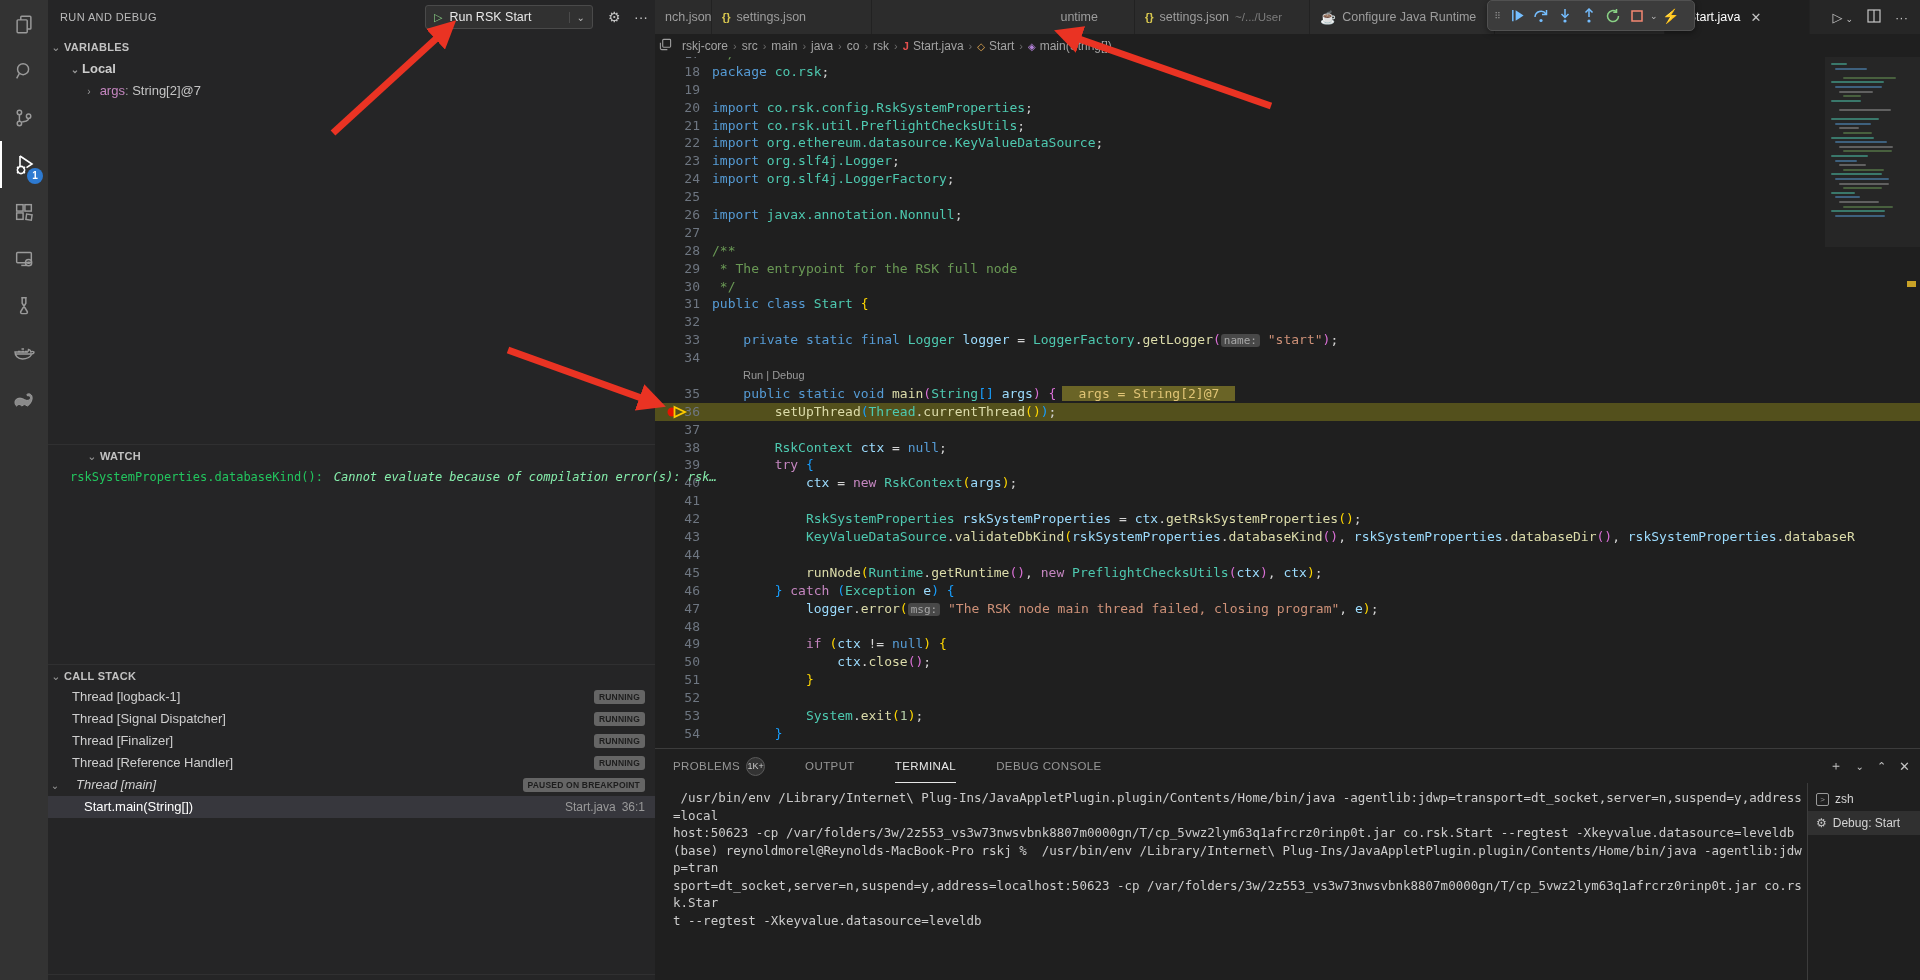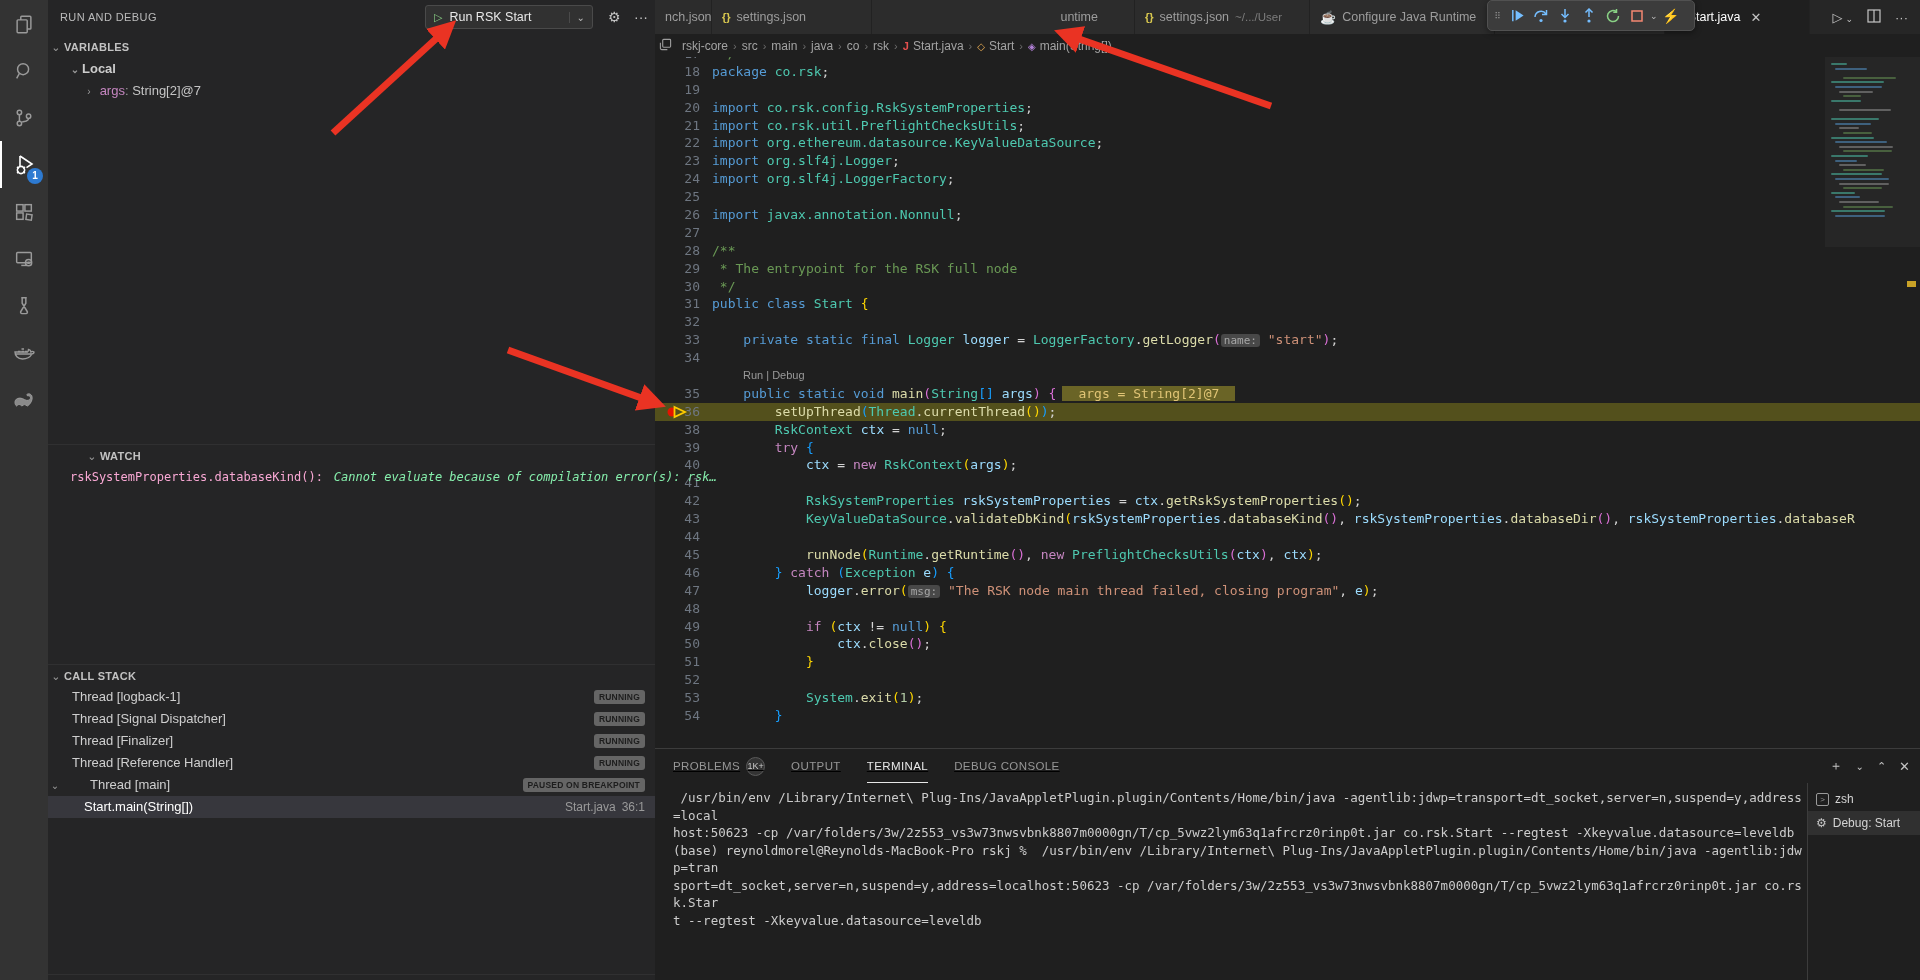--- a/index.html
+++ b/index.html
@@ -25,21 +25,21 @@
   .run-dd .play { color:#89d185; font-size:11px; margin:0 7px 0 8px; }
   .run-dd .chev { margin-left:auto; margin-right:7px; color:#bbb; font-size:10px; border-left:1px solid #4a4a4a; padding-left:7px; }
   .sb-hicon { position:absolute; top:9px; color:#c3c3c3; font-size:14px; line-height:16px; }
   .sb-section-head { position:absolute; left:0; width:100%; height:22px; font-size:11px; font-weight:bold; color:#c2c2c2;
     letter-spacing:.3px; line-height:22px; border-top:1px solid #303031; }
   .sb-section-head .tw { color:#9a9a9a; font-weight:normal; display:inline-block; width:16px; text-align:center; }
   .tree-row { position:absolute; left:0; width:100%; height:22px; line-height:22px; font-size:13px; color:#cccccc; white-space:nowrap; }
   .tw2 { color:#9a9a9a; display:inline-block; width:14px; text-align:center; font-size:10px; }
   .var-name { color:#c586c0; }
   .var-val { color:#c5c5c5; }
-  .watch-expr { color:#f9a8d4; font-family:"DejaVu Sans Mono", monospace; font-size:12px; }
+  .watch-expr { color:#22c55e; font-family:"DejaVu Sans Mono", monospace; font-size:12px; }
   .watch-err { color:#86efac; font-style:italic; font-family:"DejaVu Sans Mono", monospace; font-size:12px; }
   .cs-row { position:absolute; left:0; width:100%; height:22px; line-height:22px; font-size:13px; color:#cfcfcf; }
   .cs-row .lbl { margin-left:24px; }
   .cs-row .badge { position:absolute; right:10px; top:4px; height:14px; line-height:14px; padding:0 5px; border-radius:3px;
     background:#656565; color:#1d1d1d; font-size:8.5px; font-weight:bold; letter-spacing:.2px; }
   .cs-row.sel { background:#37373d; color:#ffffff; }
   .cs-row .fmeta { position:absolute; right:10px; color:#9a9a9a; font-size:12px; }
   .bp-sliver { position:absolute; left:0; top:974px; width:100%; height:6px; overflow:hidden; border-top:1px solid #303031; }
   .bp-sliver span { display:block; margin-top:4px; font-size:11px; font-weight:bold; color:#c2c2c2; }
 
@@ -92,21 +92,21 @@
   .inline-chip { background:#6a6426; color:#e0c475; padding:0 16px; margin-left:6px; }
   .bpicon { position:absolute; left:12px; top:2px; }
 
   
   .minimap { position:absolute; left:1170px; top:0px; width:96px; height:190px; background:rgba(255,255,255,.03); }
   .mmrow { position:absolute; height:2px; border-radius:1px; }
   .scrollmark { position:absolute; left:1252px; top:224px; width:9px; height:6px; background:#c9a227; }
 
   
   .panel { position:absolute; left:0; top:748px; width:100%; height:232px; background:#1f1f1f; border-top:1px solid #3c3c3c; }
-  .ptabs { position:absolute; left:18px; top:0; height:34px; display:flex; align-items:center; gap:26px;text-decoration:underline; }
+  .ptabs { position:absolute; left:18px; top:0; height:34px; display:flex; align-items:center; gap:40px; }
   .ptab { font-size:11.5px; letter-spacing:.4px; color:#969696; height:34px; line-height:34px; display:flex; align-items:center; gap:6px; }
   .ptab.active { color:#e7e7e7; border-bottom:1px solid #e7e7e7; }
   .pbadge { display:inline-block; min-width:19px; height:19px; border-radius:10px; background:#333333; border:1px solid #5a5a5a;
     color:#cccccc; font-size:9px; line-height:17px; text-align:center; letter-spacing:0; }
   .pactions { position:absolute; right:10px; top:0; height:34px; display:flex; align-items:center; gap:13px; color:#c5c5c5; font-size:13px; }
   .term { position:absolute; left:18px; top:40px; width:1130px; height:186px; font-family:"DejaVu Sans Mono", monospace;
     font-size:12.5px; line-height:17.5px; color:#cccccc; white-space:pre-wrap; word-break:break-all; }
   .termlist { position:absolute; left:1152px; top:34px; width:113px; height:198px; border-left:1px solid #3c3c3c; padding-top:4px; }
   .tl-row { height:24px; display:flex; align-items:center; gap:6px; font-size:12px; color:#d4d4d4; padding-left:8px; }
   .tl-row.sel { background:rgba(255,255,255,.08); }
@@ -216,21 +216,21 @@
     </div>
 
     <div class="sb-section-head" style="top:664px;">
       <span class="tw">⌄</span><span>CALL STACK</span>
     </div>
     <div id="callstack">
         <div class="cs-row" style="top: 686px;"><span class="lbl">Thread [logback-1]</span><span class="badge">RUNNING</span></div>
         <div class="cs-row" style="top: 708px;"><span class="lbl">Thread [Signal Dispatcher]</span><span class="badge">RUNNING</span></div>
         <div class="cs-row" style="top: 730px;"><span class="lbl">Thread [Finalizer]</span><span class="badge">RUNNING</span></div>
         <div class="cs-row" style="top: 752px;"><span class="lbl">Thread [Reference Handler]</span><span class="badge">RUNNING</span></div>
-        <div class="cs-row" style="top: 774px;"><span class="tw2">⌄</span><span class="lbl" style="margin-left: 28px;">Thread [main]</span><span class="badge">PAUSED ON BREAKPOINT</span></div>
+        <div class="cs-row" style="top: 774px;"><span class="tw2">⌄</span><span class="lbl" style="margin-left: 14px; font-style: italic;">Thread [main]</span><span class="badge">PAUSED ON BREAKPOINT</span></div>
         <div class="cs-row sel" style="top: 796px;"><span class="lbl" style="margin-left: 36px;">Start.main(String[])</span><span class="fmeta">Start.java 36:1</span></div>
       </div>
 
     <div class="bp-sliver">
       <span>
           <span style="color:#9a9a9a; font-weight:normal;">⌄ </span>
         </span>
     </div>
   </div>
 
@@ -345,20 +345,21 @@
           <div class="crow"><span class="cnum">31</span><span class="ctext"><span class="k">public</span><span class="p"> </span><span class="k">class</span><span class="p"> </span><span class="t">Start</span><span class="p"> </span><span class="b1">{</span></span></div>
           <div class="crow"><span class="cnum">32</span><span class="ctext"></span></div>
           <div class="crow"><span class="cnum">33</span><span class="ctext"><span class="p">    </span><span class="k">private</span><span class="p"> </span><span class="k">static</span><span class="p"> </span><span class="k">final</span><span class="p"> </span><span class="t">Logger</span><span class="p"> </span><span class="v">logger</span><span class="p"> = </span><span class="t">LoggerFactory</span><span class="p">.</span><span class="f">getLogger</span><span class="b2">(</span><span class="hintchip">name:</span><span class="p"> </span><span class="s">"start"</span><span class="b2">)</span><span class="p">;</span></span></div>
           <div class="crow"><span class="cnum">34</span><span class="ctext"></span></div>
           <div class="crow"><span class="lens-text">Run | Debug</span></div>
           <div class="crow"><span class="cnum">35</span><span class="ctext"><span class="p">    </span><span class="k">public</span><span class="p"> </span><span class="k">static</span><span class="p"> </span><span class="k">void</span><span class="p"> </span><span class="f">main</span><span class="b2">(</span><span class="t">String</span><span class="b3">[]</span><span class="p"> </span><span class="v">args</span><span class="b2">)</span><span class="p"> </span><span class="b2">{</span><span class="inline-chip">args = String[2]@7</span></span></div>
           <div class="crow hl"><span class="cnum">36</span><span class="bpicon"><svg width="22" height="14" viewBox="0 0 22 14">
                 <circle cx="5" cy="7" r="4.5" fill="#e51400"></circle>
                 <path d="M7.5 2 L18 7 L7.5 12 Z" fill="#53501c" stroke="#ffcc00" stroke-width="1.8"></path>
               </svg></span><span class="ctext"><span class="p">        </span><span class="f">setUpThread</span><span class="b3">(</span><span class="t">Thread</span><span class="p">.</span><span class="f">currentThread</span><span class="b1">()</span><span class="b3">)</span><span class="p">;</span></span></div>
+          <div class="crow"><span class="cnum">37</span><span class="ctext"></span></div>
           <div class="crow"><span class="cnum">38</span><span class="ctext"><span class="p">        </span><span class="t">RskContext</span><span class="p"> </span><span class="v">ctx</span><span class="p"> = </span><span class="k">null</span><span class="p">;</span></span></div>
           <div class="crow"><span class="cnum">39</span><span class="ctext"><span class="p">        </span><span class="c">try</span><span class="p"> </span><span class="b3">{</span></span></div>
           <div class="crow"><span class="cnum">40</span><span class="ctext"><span class="p">            </span><span class="v">ctx</span><span class="p"> = </span><span class="c">new</span><span class="p"> </span><span class="t">RskContext</span><span class="b1">(</span><span class="v">args</span><span class="b1">)</span><span class="p">;</span></span></div>
           <div class="crow"><span class="cnum">41</span><span class="ctext"></span></div>
           <div class="crow"><span class="cnum">42</span><span class="ctext"><span class="p">            </span><span class="t">RskSystemProperties</span><span class="p"> </span><span class="v">rskSystemProperties</span><span class="p"> = </span><span class="v">ctx</span><span class="p">.</span><span class="f">getRskSystemProperties</span><span class="b1">()</span><span class="p">;</span></span></div>
           <div class="crow"><span class="cnum">43</span><span class="ctext"><span class="p">            </span><span class="t">KeyValueDataSource</span><span class="p">.</span><span class="f">validateDbKind</span><span class="b1">(</span><span class="v">rskSystemProperties</span><span class="p">.</span><span class="f">databaseKind</span><span class="b2">()</span><span class="p">, </span><span class="v">rskSystemProperties</span><span class="p">.</span><span class="f">databaseDir</span><span class="b2">()</span><span class="p">, </span><span class="v">rskSystemProperties</span><span class="p">.</span><span class="f">databaseR</span></span></div>
           <div class="crow"><span class="cnum">44</span><span class="ctext"></span></div>
           <div class="crow"><span class="cnum">45</span><span class="ctext"><span class="p">            </span><span class="f">runNode</span><span class="b1">(</span><span class="t">Runtime</span><span class="p">.</span><span class="f">getRuntime</span><span class="b2">()</span><span class="p">, </span><span class="c">new</span><span class="p"> </span><span class="t">PreflightChecksUtils</span><span class="b2">(</span><span class="v">ctx</span><span class="b2">)</span><span class="p">, </span><span class="v">ctx</span><span class="b1">)</span><span class="p">;</span></span></div>
           <div class="crow"><span class="cnum">46</span><span class="ctext"><span class="p">        </span><span class="b3">}</span><span class="p"> </span><span class="c">catch</span><span class="p"> </span><span class="b3">(</span><span class="t">Exception</span><span class="p"> </span><span class="v">e</span><span class="b3">)</span><span class="p"> </span><span class="b3">{</span></span></div>
           <div class="crow"><span class="cnum">47</span><span class="ctext"><span class="p">            </span><span class="v">logger</span><span class="p">.</span><span class="f">error</span><span class="b1">(</span><span class="hintchip">msg:</span><span class="p"> </span><span class="s">"The RSK node main thread failed, closing program"</span><span class="p">, </span><span class="v">e</span><span class="b1">)</span><span class="p">;</span></span></div>

